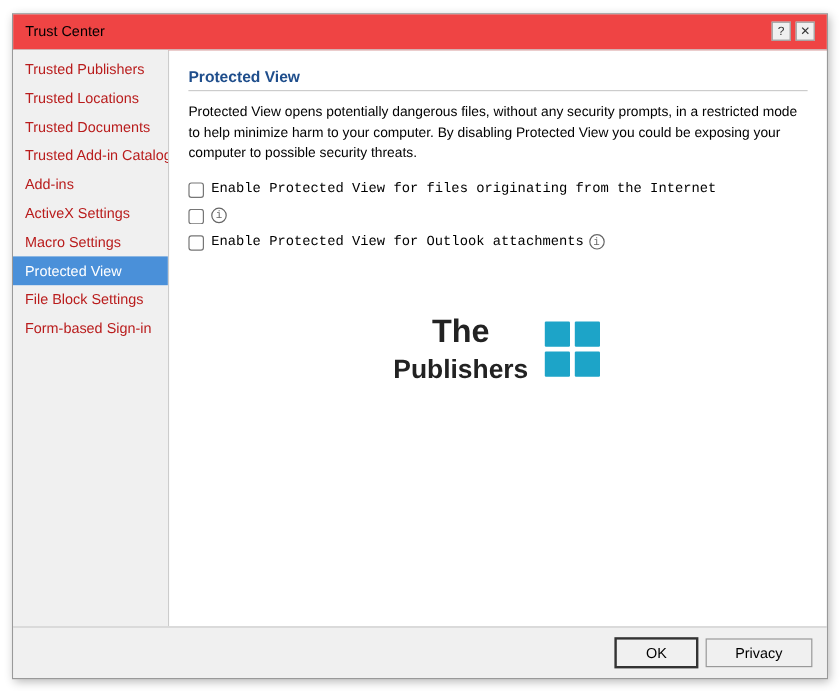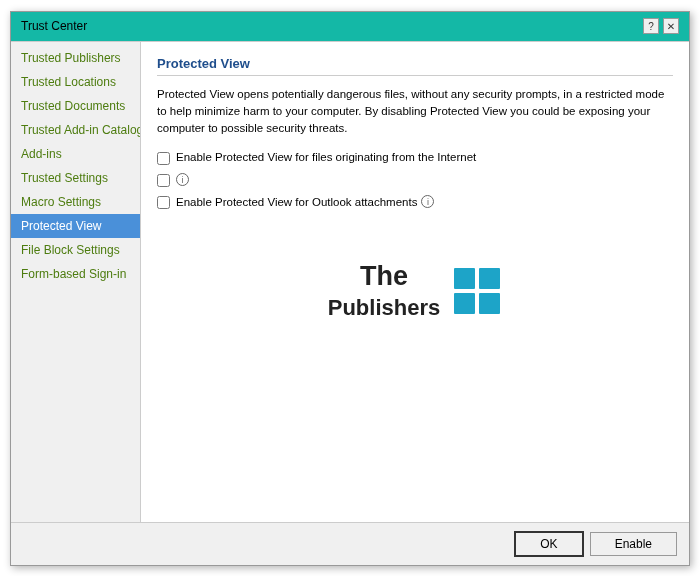--- a/index.html
+++ b/index.html
@@ -17,21 +17,21 @@
     .dialog {
       width: 680px;
       height: 555px;
       border: 1px solid #999;
       background: #f0f0f0;
       display: flex;
       flex-direction: column;
       box-shadow: 2px 2px 8px rgba(0,0,0,0.3);
     }
     .title-bar {
-      background: #14b8a6;
+      background: #ef4444;
       border-bottom: 1px solid #ccc;
       padding: 6px 10px;
       display: flex;
       align-items: center;
       justify-content: space-between;
       height: 30px;
     }
     .title-bar-title {
       font-size: 12px;
       color: #000;
@@ -60,21 +60,21 @@
     .sidebar {
       width: 130px;
       background: #f0f0f0;
       border-right: 1px solid #ccc;
       padding: 4px 0;
       overflow-y: auto;
     }
     .sidebar-item {
       padding: 5px 10px;
       cursor: pointer;
-      color: #4d7c0f;
+      color: #b91c1c;
       font-size: 12px;
       white-space: nowrap;
     }
     .sidebar-item.active {
       background: #4a90d9;
       color: #fff;
     }
     .main-content {
       flex: 1;
       background: #fff;
@@ -107,20 +107,21 @@
       width: 13px;
       height: 13px;
       cursor: pointer;
     }
     .checkbox-label {
       font-size: 11.5px;
       color: #000;
       display: flex;
       align-items: center;
       gap: 4px;
+      font-family: Liberation Mono, monospace;
     }
     .info-icon {
       display: inline-flex;
       align-items: center;
       justify-content: center;
       width: 13px;
       height: 13px;
       border-radius: 50%;
       border: 1px solid #666;
       font-size: 9px;
@@ -180,21 +181,21 @@
   </div>
 
   <div class="dialog-body">
 
     <div class="sidebar">
       <div class="sidebar-item">Trusted Publishers</div>
       <div class="sidebar-item">Trusted Locations</div>
       <div class="sidebar-item">Trusted Documents</div>
       <div class="sidebar-item">Trusted Add-in Catalogs</div>
       <div class="sidebar-item">Add-ins</div>
-      <div class="sidebar-item">Trusted Settings</div>
+      <div class="sidebar-item">ActiveX Settings</div>
       <div class="sidebar-item">Macro Settings</div>
       <div class="sidebar-item active">Protected View</div>
       <div class="sidebar-item">File Block Settings</div>
       <div class="sidebar-item">Form-based Sign-in</div>
     </div>
 
     <div class="main-content">
       <div class="section-title">Protected View</div>
       <p class="description-text">Protected View opens potentially dangerous files, without any security prompts, in a restricted mode to help minimize harm to your computer. By disabling Protected View you could be exposing your computer to possible security threats.</p>
 
@@ -237,15 +238,15 @@
             <rect x="2" y="27" width="21" height="21" fill="#1da4c8" rx="1"></rect>
             <rect x="27" y="27" width="21" height="21" fill="#1da4c8" rx="1"></rect>
           </svg>
         </div>
       </div>
     </div>
   </div>
 
   <div class="dialog-footer">
     <button class="footer-btn primary">OK</button>
-    <button class="footer-btn">Enable</button>
+    <button class="footer-btn">Privacy</button>
   </div>
 </div>
 
 </body></html>

